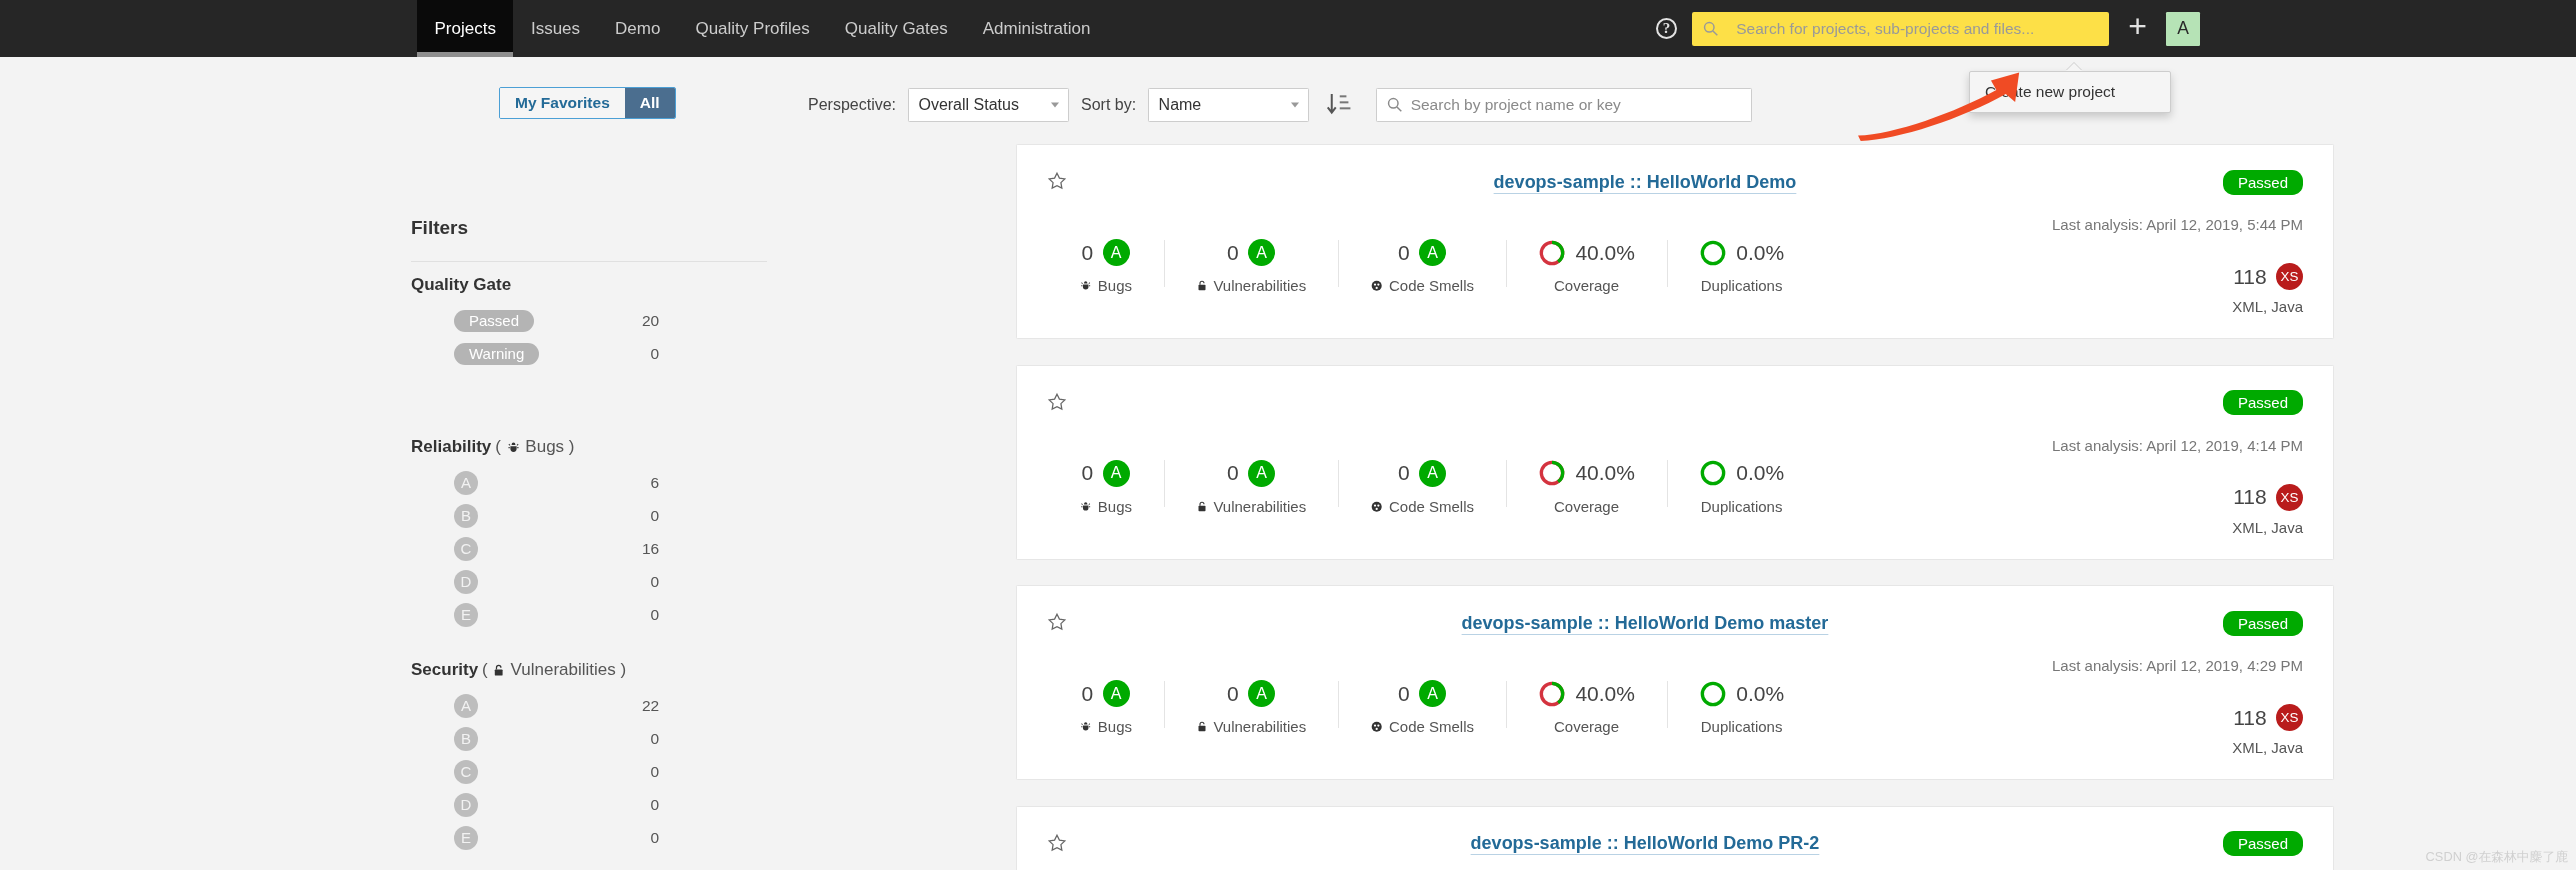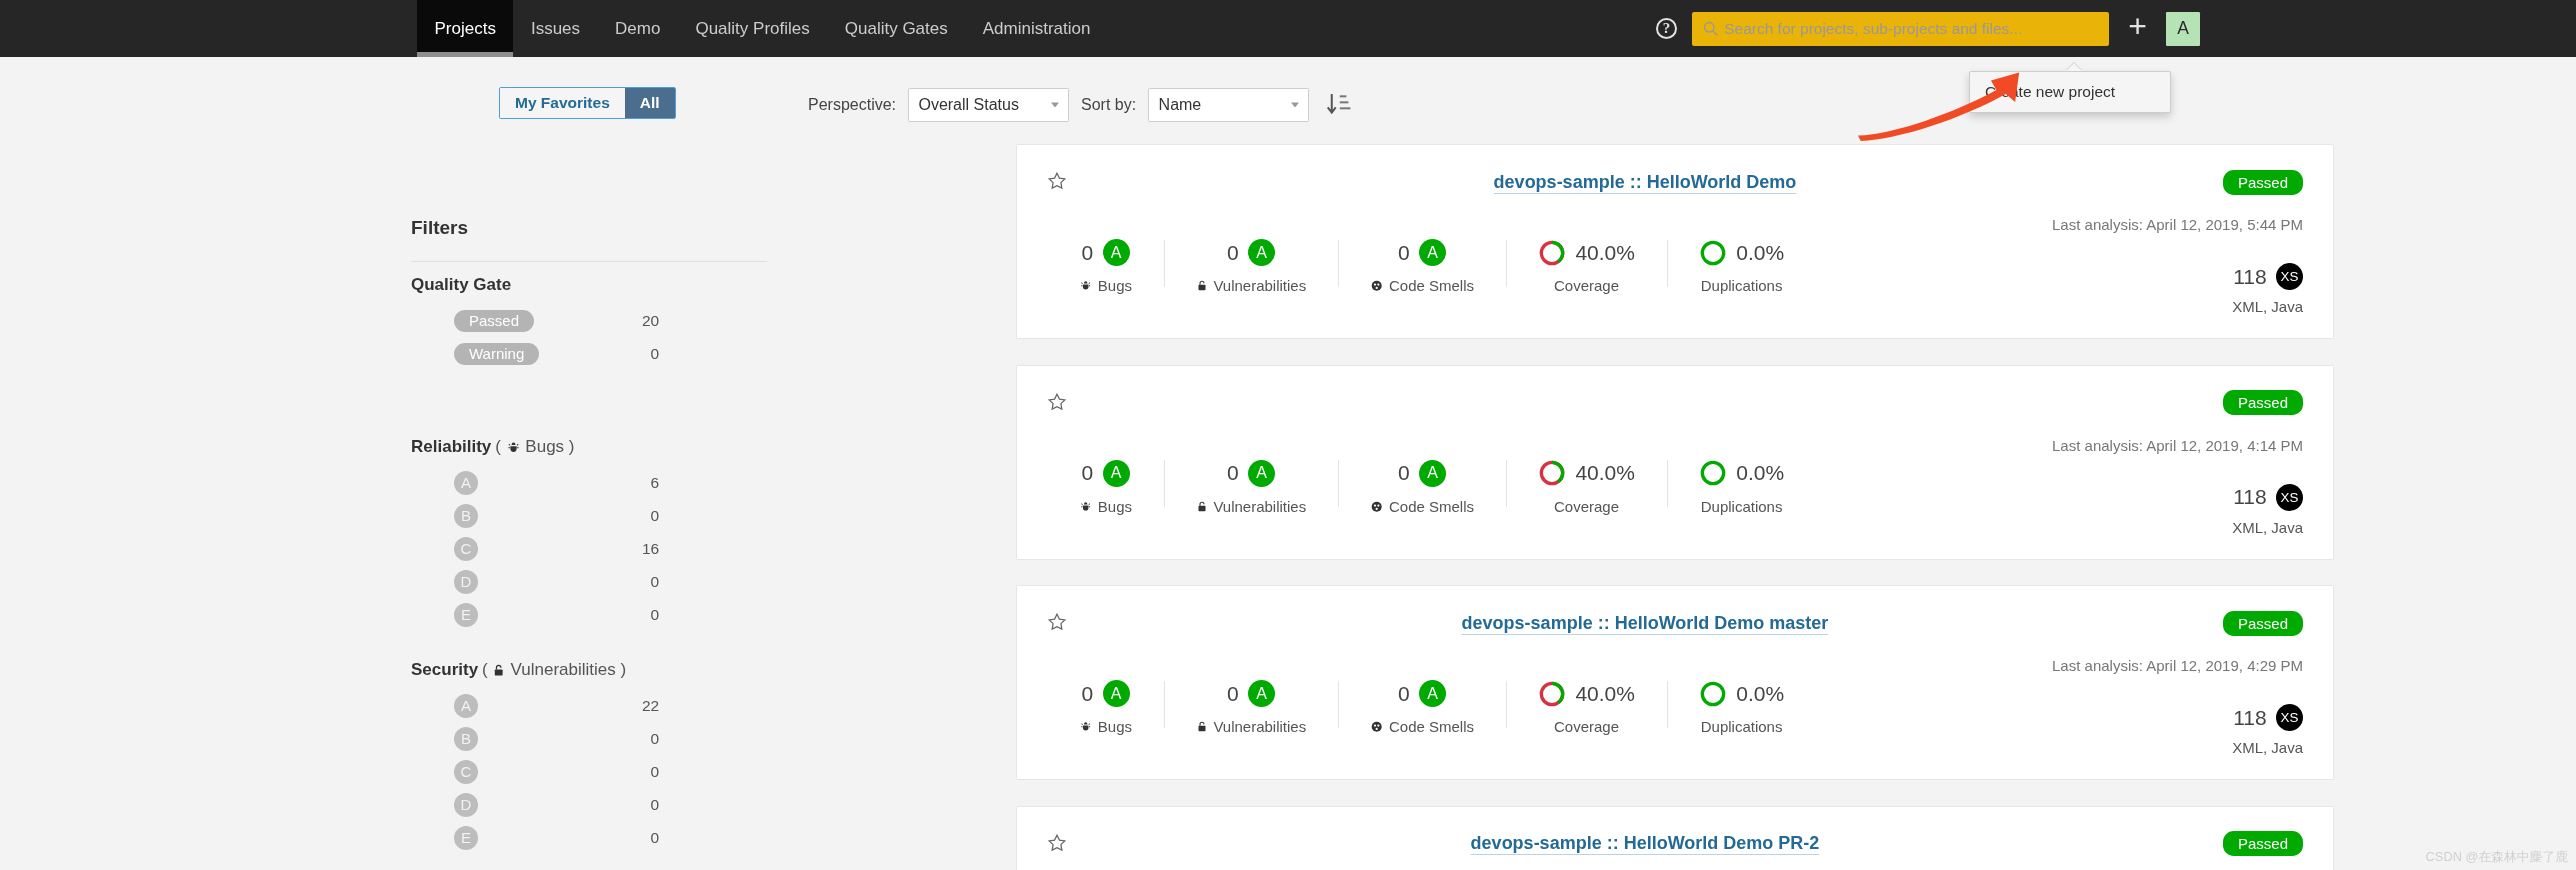--- a/index.html
+++ b/index.html
@@ -44,22 +44,22 @@
     height: 57px; padding-right: 376px; gap: 15px;
   }
   .help-icon {
     width: 21.5px; height: 21.5px; border-radius: 50%;
     border: 2px solid #e2e2e2; color: #e2e2e2;
     display: flex; align-items: center; justify-content: center;
     font-size: 15px; font-weight: 700; cursor: pointer;
     font-family: "Liberation Serif", serif;
   }
   .global-search {
-    width: 417px; height: 34px; background: #eab308; border-radius: 2px;
-    display: flex; align-items: center; padding: 0 9.4px; gap: 5px;
+    width: 417px; height: 34px; background: #fde047; border-radius: 2px;
+    display: flex; align-items: center; padding: 0 9.4px; gap: 17px;
   }
   .global-search input {
     border: none; outline: none; font-size: 15.5px; color: #444;
     font-family: "Liberation Sans", sans-serif; flex: 1; background: transparent;
   }
   .global-search input::placeholder { color: #999; }
   .plus-btn {
     color: #e2e2e2; font-size: 32px; font-weight: 300; cursor: pointer;
     line-height: 1; padding: 0 4px; position: relative; top: -2.7px;
   }
@@ -228,21 +228,21 @@
     font-size: 15px; color: #555; margin-top: 9.4px;
   }
   .metric-label.plain { justify-content: center; }
 
   .loc-block {
     position: absolute; right: 30px; bottom: 23px; text-align: right;
   }
   .loc-top { display: flex; align-items: center; justify-content: flex-end; gap: 9.4px; }
   .loc-value { font-size: 21px; color: #444; }
   .size-badge {
-    width: 27px; height: 27px; border-radius: 50%; background: #000000;
+    width: 27px; height: 27px; border-radius: 50%; background: #b91c1c;
     color: #fff; display: flex; align-items: center; justify-content: center;
     font-size: 13.4px;
   }
   .langs { font-size: 15px; color: #555; margin-top: 8px; }
 
   .watermark {
     position: absolute; right: 8px; bottom: 4px;
     font-size: 12.8px; color: #d0d0d0; z-index: 80;
     font-family: "Liberation Sans", sans-serif;
   }
@@ -439,20 +439,27 @@
         <span class="caret"></span>
       </div>
       <span class="sort-order-icon">
         <svg width="25.5" height="28" viewBox="0 0 38 42">
           <path d="M10 6 L10 32 M4 26 L10 34 L16 26" stroke="#555" stroke-width="3" fill="none"></path>
           <rect x="22" y="8" width="10" height="3" fill="#777"></rect>
           <rect x="22" y="17" width="13" height="3" fill="#777"></rect>
           <rect x="22" y="26" width="16" height="3" fill="#777"></rect>
         </svg>
       </span>
+      <div class="proj-search">
+        <svg width="17.5" height="17.5" viewBox="0 0 24 24">
+          <circle cx="10" cy="10" r="6.5" stroke="#8a8a8a" stroke-width="2" fill="none"></circle>
+          <line x1="15" y1="15" x2="21" y2="21" stroke="#8a8a8a" stroke-width="2"></line>
+        </svg>
+        <input type="text" placeholder="Search by project name or key" style="">
+      </div>
     </div>
 
     <div class="cards">
 
       <div class="card">
         <div class="card-head">
           <span class="star-icon">
             <svg width="20" height="20" viewBox="0 0 24 24">
                 <path d="M12 2.6l2.9 5.9 6.5.9-4.7 4.6 1.1 6.5-5.8-3-5.8 3 1.1-6.5L2.6 9.4l6.5-.9z" fill="none" stroke="#666" stroke-width="1.5"></path>
               </svg>

